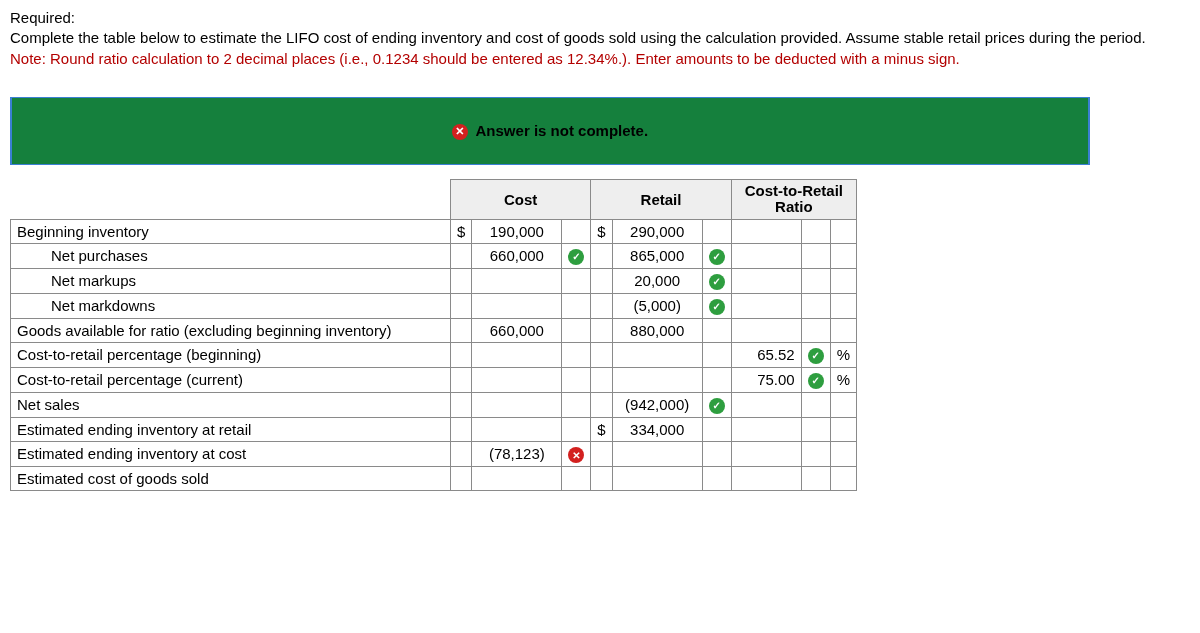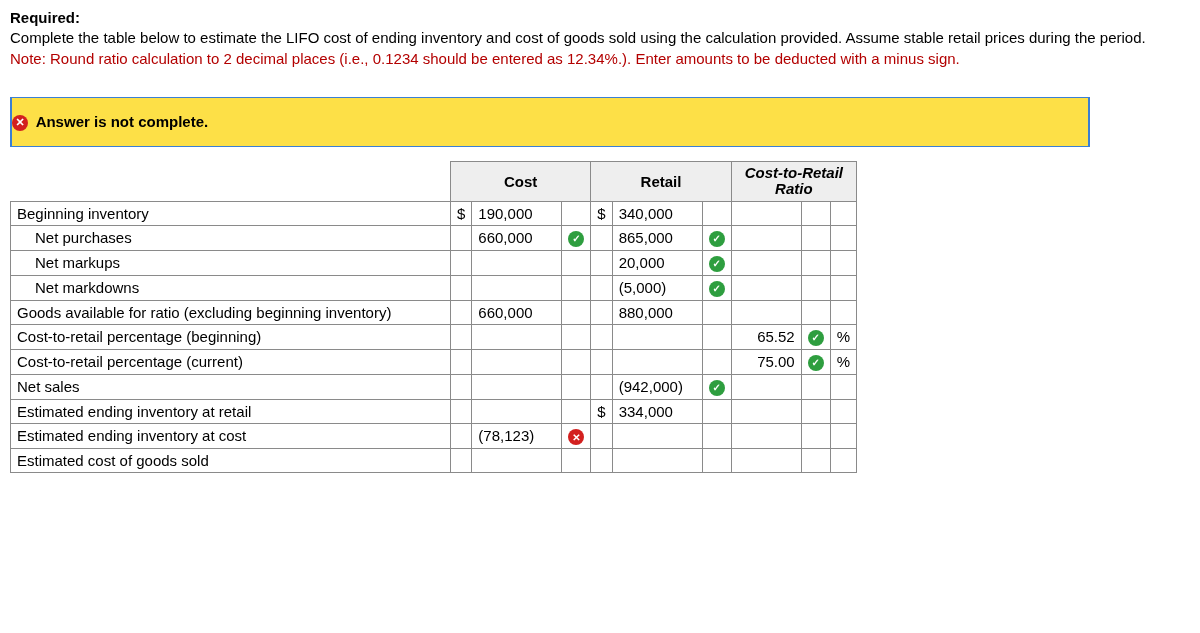--- a/index.html
+++ b/index.html
@@ -7,37 +7,37 @@
     font-size: 15px;
     margin: 0;
     padding: 8px 10px;
     color: #000;
     background: #fff;
   }
   .instructions {
     line-height: 1.35;
   }
   .req {
-    font-weight: bold;
+    font-weight: normal;
   }
   .note {
     color: #b30000;
     font-weight: normal;
   }
   .banner-wrap {
     margin-top: 28px;
     width: 1080px;
   }
   .banner {
-    background: #fde047;
+    background: #15803d;
     border: 1px solid #3b7fd4;
     border-left: 2px solid #3b7fd4;
     border-right: 2px solid #3b7fd4;
-    padding: 15px 0;
-    text-align: left;
+    padding: 24px 0;
+    text-align: center;
     font-weight: bold;
     color: #000;
   }
   .banner .circle {
     display: inline-flex;
     width: 16px;
     height: 16px;
     border-radius: 50%;
     background: #d3201f;
     color: #fff;
@@ -64,29 +64,29 @@
     font-weight: bold;
     text-align: center;
   }
   .label-cell {
     text-align: left;
     width: 440px;
     padding-left: 8px;
     margin-left: 8px;
   }
   .label-cell.indent {
-    padding-left: 24px;
+    padding-left: 40px;
   }
   .cur {
     width: 20px;
     text-align: left;
     padding-left:4px;
   }
   .num {
-    text-align: left;
+    text-align: center;
     width: 90px;
     white-space: nowrap;
   }
   .mark {
     width: 22px;
     text-align: center;
     padding:0;
   }
   .ratio-num {
     text-align: right;
@@ -128,30 +128,30 @@
     <span>Answer is not complete.</span>
   </div>
 </div>
 
 <table class="grid">
   <tbody>
       <tr>
     <th class="label-cell" style="background:#fff;border-top:none;border-left:none;"></th>
     <th colspan="3">Cost</th>
     <th colspan="3">Retail</th>
-    <th colspan="3" style="line-height:1.1;font-style:italic;">Cost-to-Retail Ratio</th>
+    <th colspan="3" style="line-height:1.1;">Cost-to-Retail Ratio</th>
   </tr>
 
   <tr>
     <td class="label-cell">Beginning inventory</td>
     <td class="cur">$</td>
     <td class="num">190,000</td>
     <td class="mark"></td>
     <td class="cur">$</td>
-    <td class="num">340,000</td>
+    <td class="num">290,000</td>
     <td class="mark"></td>
     <td class="ratio-num"></td>
     <td class="mark"></td>
     <td class="ratio-unit"></td>
   </tr>
 
   <tr>
     <td class="label-cell indent">Net purchases</td>
     <td class="cur"></td>
     <td class="num">660,000</td>

